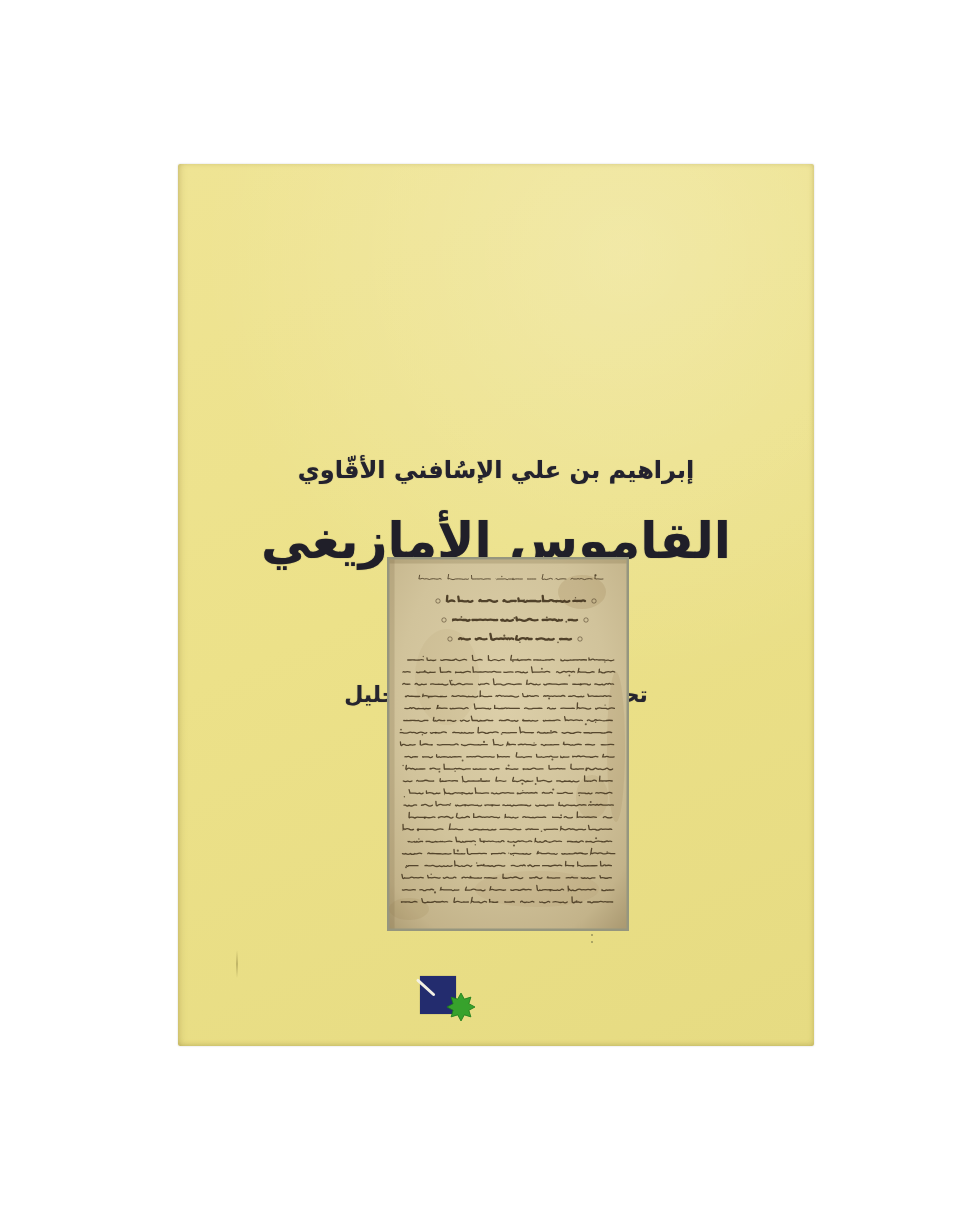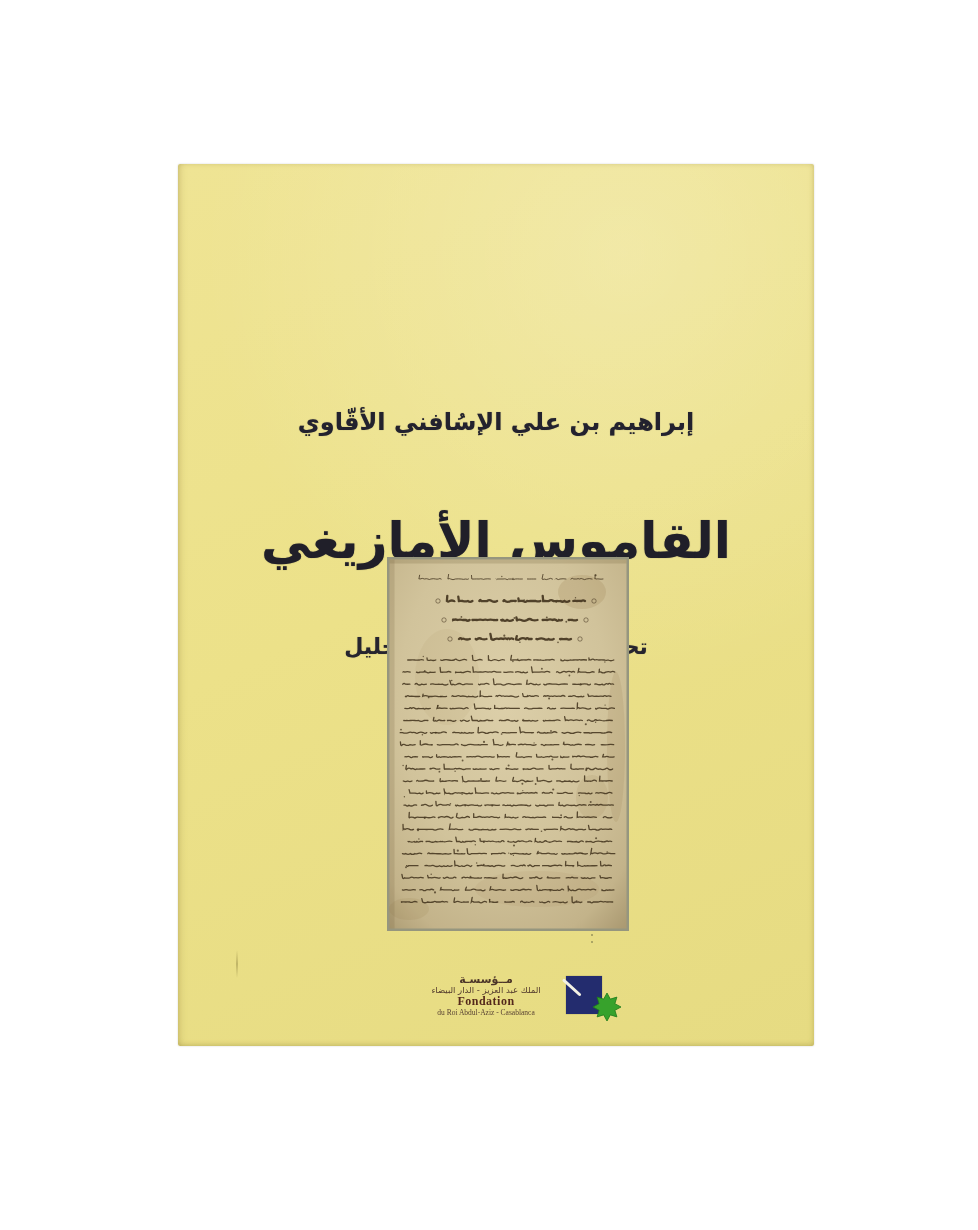--- a/index.html
+++ b/index.html
@@ -24,21 +24,21 @@
       radial-gradient(120% 90% at 70% 10%, rgba(255,255,255,0.22), rgba(255,255,255,0) 55%),
       linear-gradient(155deg, #efe494 0%, #ece189 45%, #e6db82 100%);
     box-shadow:
       inset 4px 0 8px -4px rgba(140,125,55,0.45),
       inset -3px 0 6px -3px rgba(160,145,70,0.35),
       inset 0 -3px 6px -3px rgba(150,135,60,0.35),
       0 0 2px rgba(0,0,0,0.18);
     border-radius: 2px;
   }
 
-  .ar { direction: rtl; font-family: "DejaVu Sans", sans-serif; }
+  .ar { direction: rtl; font-family: "DejaVu Sans", sans-serif; margin-top: 48px; }
 
   .author {
     position: absolute;
     top: 244px;
     left: 0;
     width: 100%;
     text-align: center;
     font-size: 24px;
     font-weight: bold;
     color: #23222e;
@@ -330,26 +330,20 @@
             <circle cx="189.6" cy="344.1" r="0.94" fill="#44351f" opacity="0.75"></circle>
             <circle cx="102.6" cy="342.6" r="0.77" fill="#44351f" opacity="0.75"></circle>
           </g>
       </svg>
     </div>
 
     <div class="artifact-dots"></div>
     <div class="artifact-line"></div>
 
     <div class="logo">
-      <div class="logo-text">
-        <div class="lg-ar1 ar">مــؤسسـة</div>
-        <div class="lg-ar2 ar">الملك عبد العزيز - الدار البيضاء</div>
-        <div class="lg-fr1">Fondation</div>
-        <div class="lg-fr2">du Roi Abdul-Aziz - Casablanca</div>
-      </div>
       <div class="logo-mark">
         <div class="logo-square">
           <div class="logo-slash"></div>
         </div>
         <svg class="logo-star" width="30" height="30" viewBox="0 0 30 30">
           <polygon id="star-poly" fill="#37a22c" stroke="#1d7a1a" stroke-width="0.8" points="29.0,15.0 22.9,18.3 24.9,24.9 18.3,22.9 15.0,29.0 11.7,22.9 5.1,24.9 7.1,18.3 1.0,15.0 7.1,11.7 5.1,5.1 11.7,7.1 15.0,1.0 18.3,7.1 24.9,5.1 22.9,11.7"></polygon>
         </svg>
       </div>
     </div>
 

